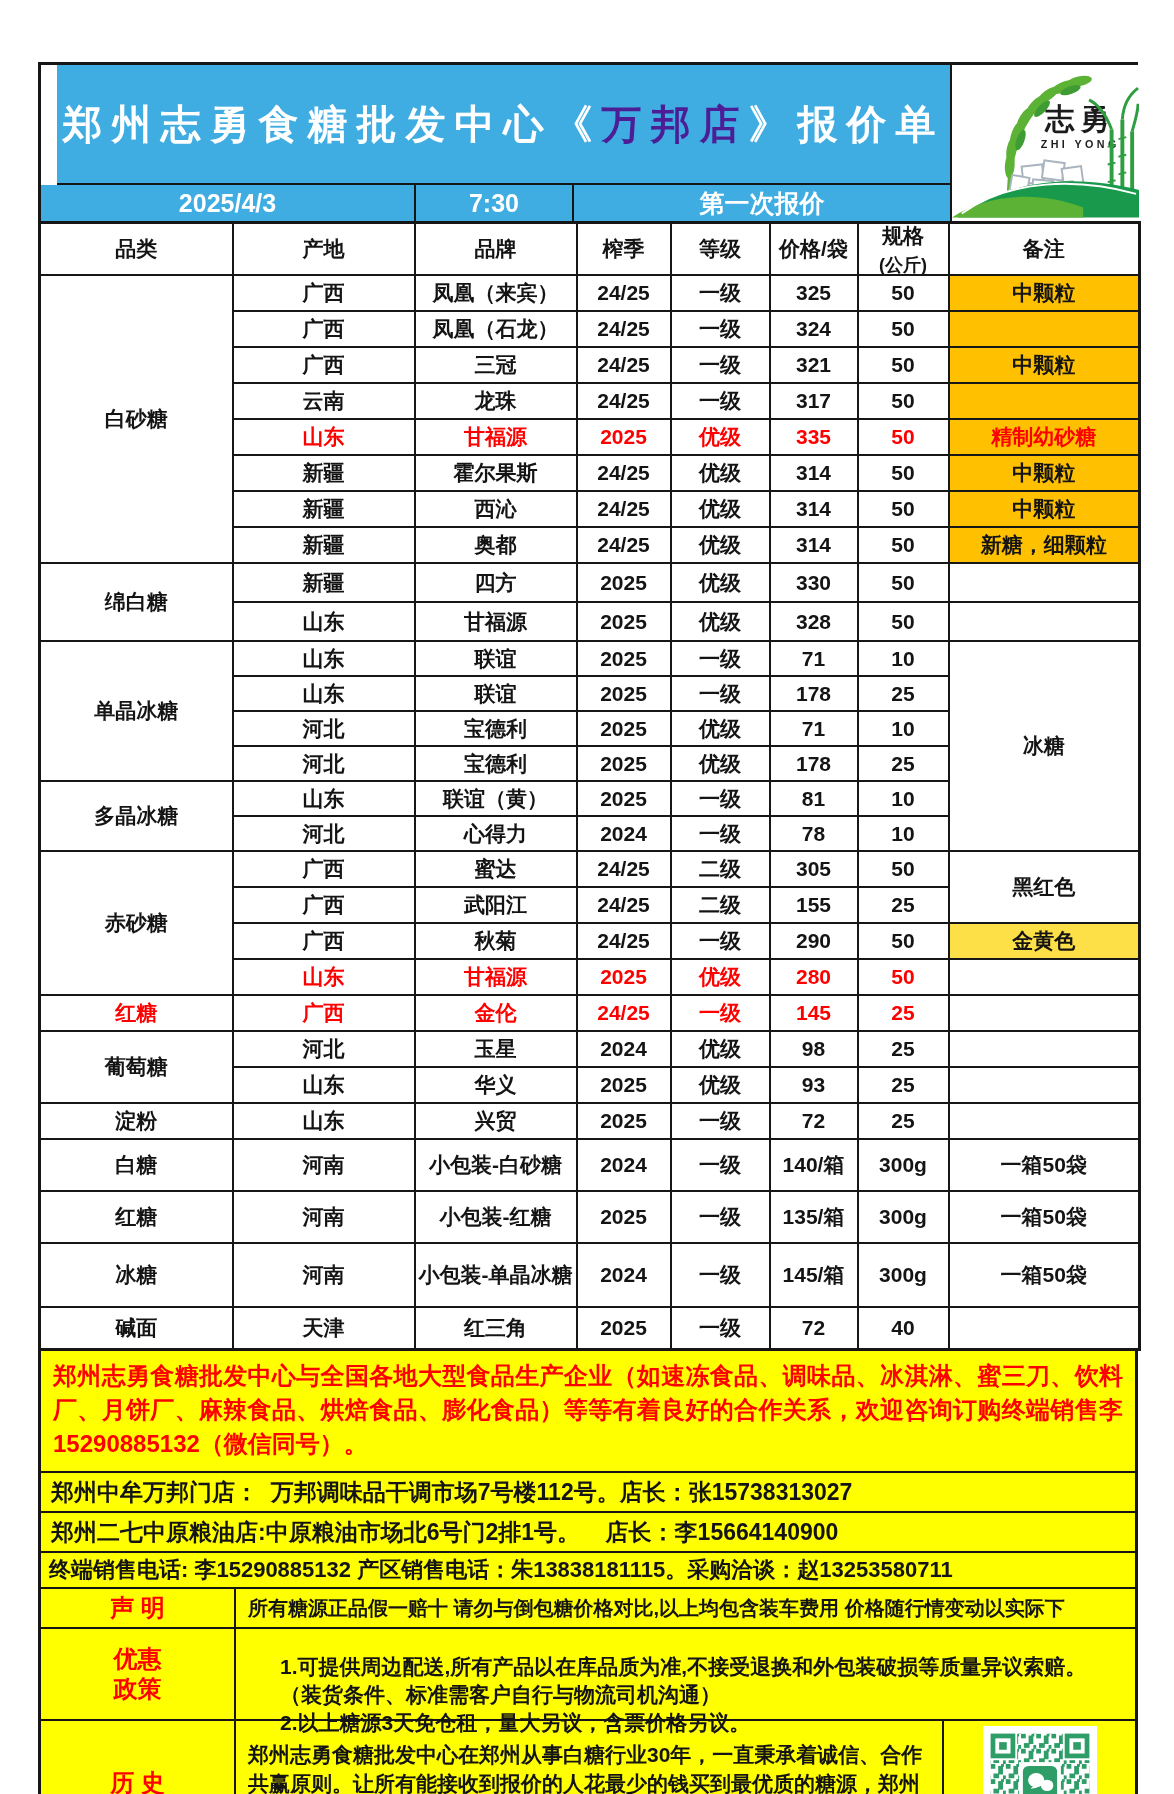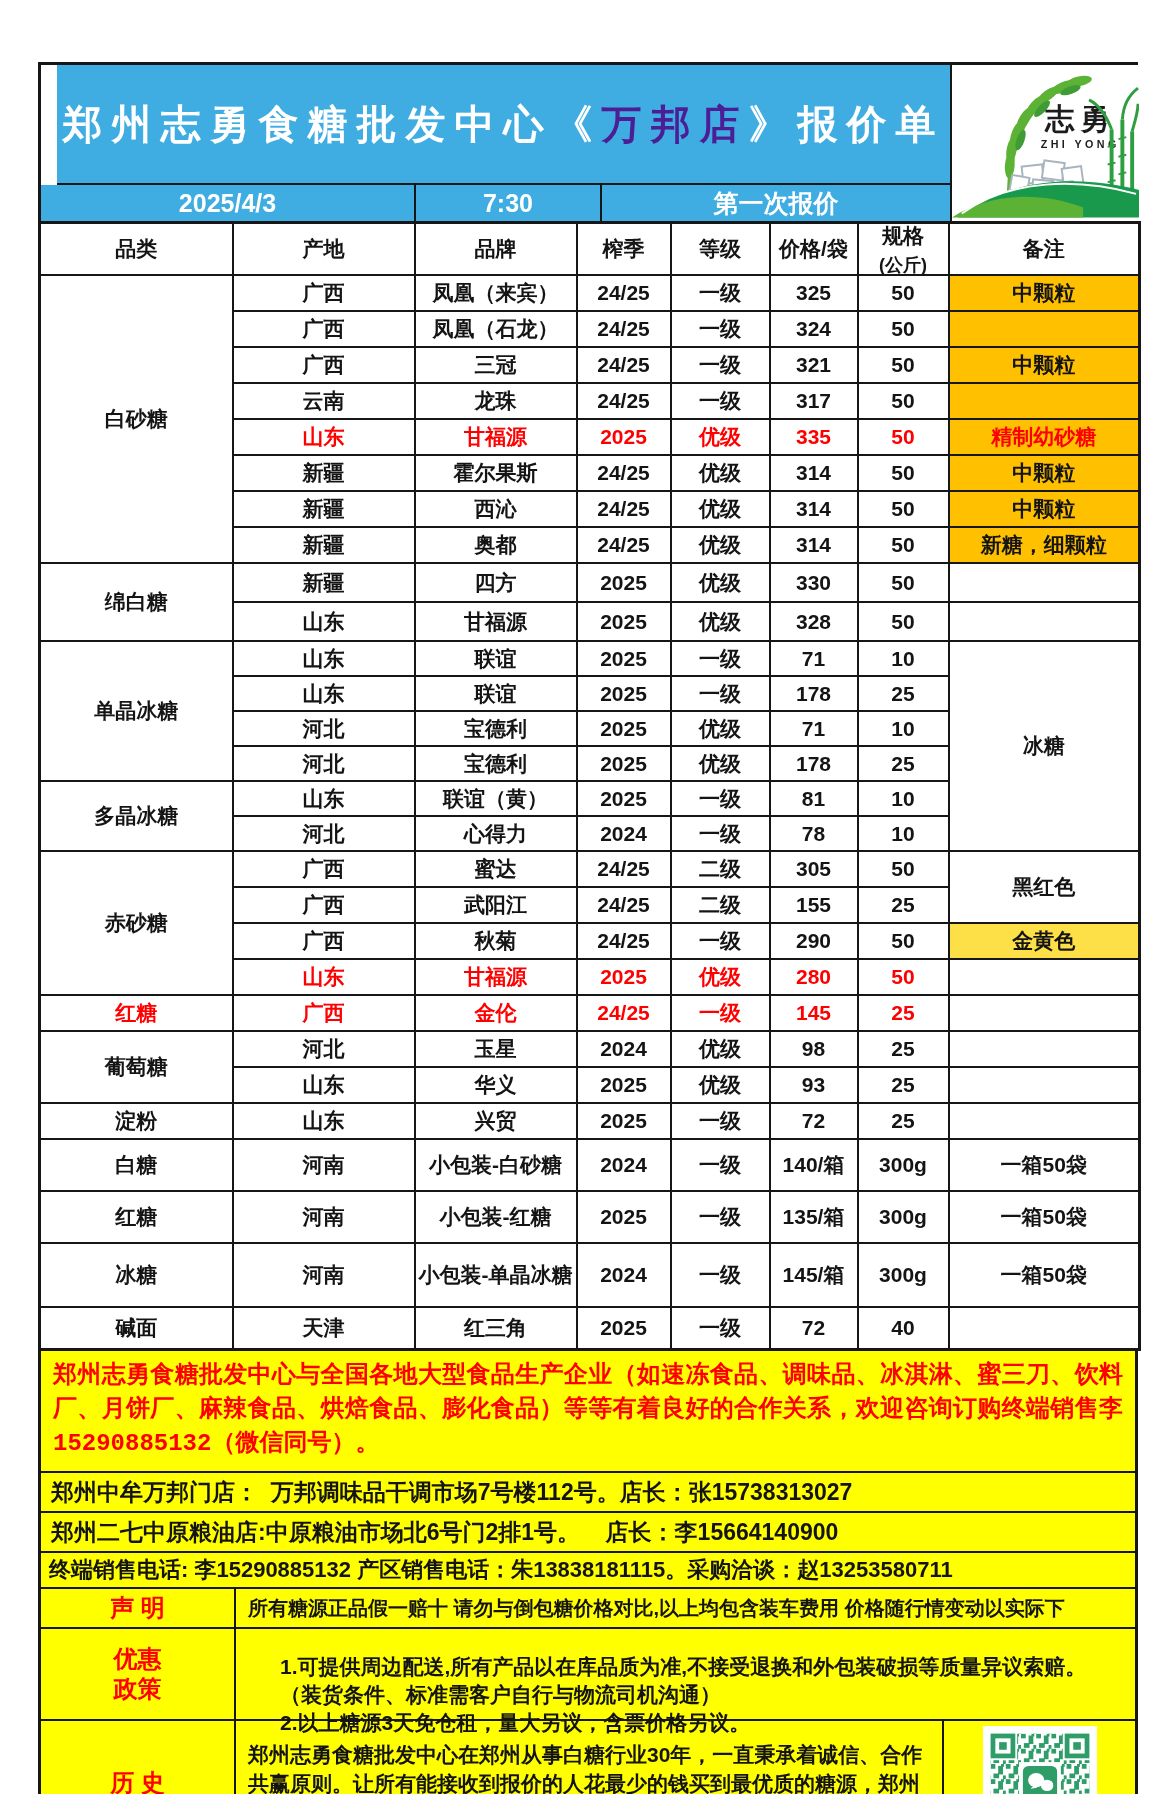--- a/index.html
+++ b/index.html
@@ -11,21 +11,21 @@
 
   
   .top{display:flex;border:3px solid #161616;border-bottom:none;box-sizing:border-box;}
   .top-left{width:909px;flex:none;display:flex;flex-direction:column;}
   .title{height:118px;background:#3fade2;display:flex;align-items:center;justify-content:center;
          color:#fff;font-size:40px;letter-spacing:9px;border-bottom:2px solid #161616;white-space:nowrap;margin-left:16px;}
   .title .store-red{color:#4c1d95;}
   .daterow{height:36px;display:flex;background:#3fade2;color:#fff;font-size:25px;}
   .dcell{display:flex;align-items:center;justify-content:center;border-right:2px solid #161616;box-sizing:border-box;}
   .d1{width:375px;flex:none;}
-  .d2{width:186px;flex:none;}
+  .d2{width:158px;flex:none;}
   .d3{flex:1;border-right:none;}
   .logo-cell{width:191px;flex:none;border-left:2px solid #161616;background:#fff;display:flex;align-items:center;}
 
   
   table.quote{border-collapse:collapse;table-layout:fixed;width:1100px;border:3px solid #161616;}
   table.quote th,table.quote td{
     border:2px solid #161616;text-align:center;vertical-align:middle;padding:0 2px;
     font-size:21px;font-weight:700;overflow:hidden;line-height:1.15;
   }
   table.quote th{height:44px;font-size:21px;}
@@ -35,21 +35,21 @@
   td.cat{font-size:22px;}
   td.orange{background:#ffc000;}
   td.yellowbg{background:#fde047;}
   tr.redrow td{color:#ff0000;}
   td.redtext{color:#ff0000;}
   td.remark{font-size:22px;}
   td.remark-big{font-size:24px;}
 
   
   .bottom{border:3px solid #161616;border-top:none;background:#ffff00;box-sizing:border-box;}
-  .notice{padding:8px 12px 10px;color:#ff0000;font-size:24px;line-height:34px;border-bottom:2px solid #161616;text-align:justify;font-family:Liberation Mono, monospace;}
+  .notice{padding:8px 12px 10px;color:#ff0000;font-size:24px;line-height:34px;border-bottom:2px solid #161616;text-align:justify;}
   .store-line{height:38px;line-height:38px;padding:0 10px;font-size:23px;border-bottom:2px solid #161616;white-space:pre;overflow:hidden;text-align:left;}
   .phone-line{height:34px;line-height:34px;padding:0 8px;font-size:22px;border-bottom:2px solid #161616;white-space:pre;overflow:hidden;text-align:left;}
   .label-row{display:flex;border-bottom:2px solid #161616;align-items:stretch;}
   .label-row:last-child{border-bottom:none;}
   .label-cell{width:193px;flex:none;display:flex;flex-direction:column;align-items:center;justify-content:center;
               color:#ff0000;font-size:24px;border-right:2px solid #161616;text-align:center;line-height:1.25;}
   .content-cell{flex:1;padding:4px 12px;display:flex;flex-direction:column;justify-content:center;text-align:left;}
   .statement-row{height:38px;}
   .statement-row .content-cell{font-size:20px;white-space:nowrap;}
   .policy-row{height:90px;gap:32px;}

